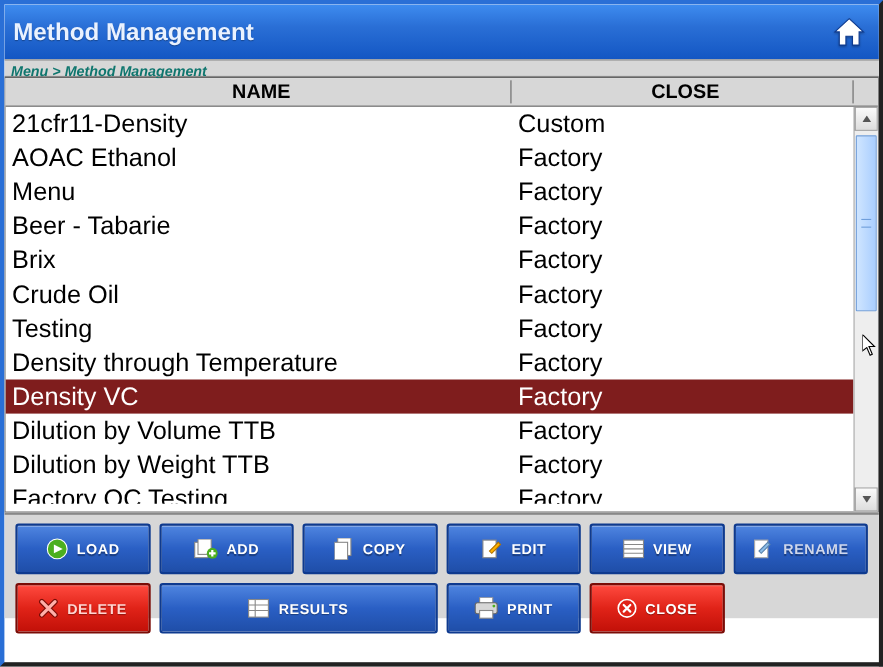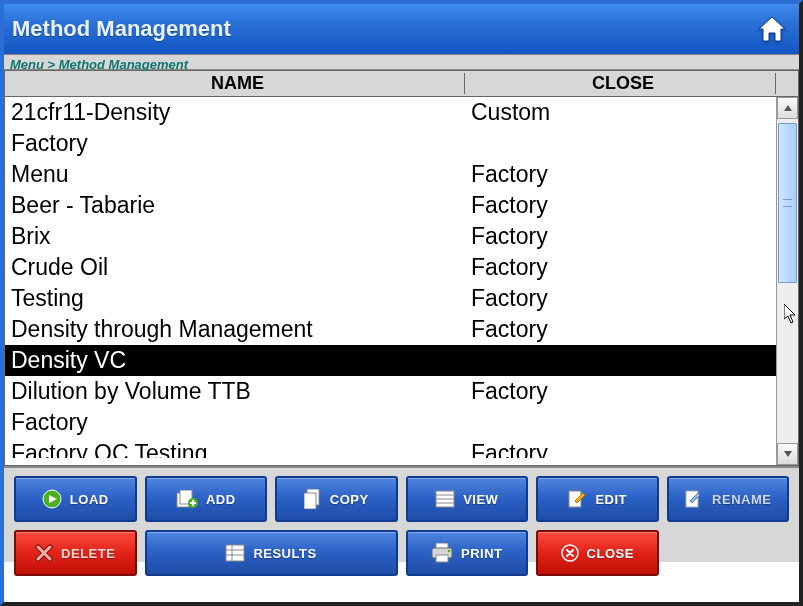--- a/index.html
+++ b/index.html
@@ -86,21 +86,21 @@
     overflow: hidden;
   }
   .row {
     display: flex;
     font-size: 23px;
     line-height: 31px;
     height: 31px;
     color: #000;
     cursor: default;
   }
-  .row.selected { background: #000000; color: #fff; flex-direction: column; }
+  .row.selected { background: #7f1d1d; color: #fff; }
   .row .col-name { border-right: none; overflow:hidden; white-space:nowrap;}
   .row .col-type { border-right: none; overflow:hidden; white-space:nowrap;}
   .row.partial { height: 20px; overflow: hidden; }
   
   .scrollbar {
     flex: 0 0 22px;
     background: #eee;
     border-left: 1px solid #999;
     display: flex;
     flex-direction: column;
@@ -185,20 +185,21 @@
     <div class="col-type">CLOSE</div>
     <div class="scroll-col"></div>
   </div>
   <div class="tbody-wrap">
     <div class="tbody" id="tbody">
         <div class="row">
           <div class="col-name">21cfr11-Density</div>
           <div class="col-type">Custom</div>
         </div>
         <div class="row">
+          <div class="col-name">AOAC Ethanol</div>
           <div class="col-type">Factory</div>
         </div>
         <div class="row">
           <div class="col-name">Menu</div>
           <div class="col-type">Factory</div>
         </div>
         <div class="row">
           <div class="col-name">Beer - Tabarie</div>
           <div class="col-type">Factory</div>
         </div>
@@ -208,32 +209,33 @@
         </div>
         <div class="row">
           <div class="col-name">Crude Oil</div>
           <div class="col-type">Factory</div>
         </div>
         <div class="row">
           <div class="col-name">Testing</div>
           <div class="col-type">Factory</div>
         </div>
         <div class="row">
-          <div class="col-name">Density through Management</div>
+          <div class="col-name">Density through Temperature</div>
           <div class="col-type">Factory</div>
         </div>
         <div class="row selected">
           <div class="col-name">Density VC</div>
           <div class="col-type">Factory</div>
         </div>
         <div class="row">
           <div class="col-name">Dilution by Volume TTB</div>
           <div class="col-type">Factory</div>
         </div>
         <div class="row">
+          <div class="col-name">Dilution by Weight TTB</div>
           <div class="col-type">Factory</div>
         </div>
         <div class="row partial">
           <div class="col-name">Factory QC Testing</div>
           <div class="col-type">Factory</div>
         </div>
       </div>
     <div class="scrollbar">
       <div class="scroll-btn">
         <svg width="8" height="6" viewBox="0 0 8 6">
@@ -276,35 +278,35 @@
 
   <div class="btn">
     <svg width="18" height="20" viewBox="0 0 18 20">
       <rect x="3" y="0" width="12" height="16" fill="#fff" stroke="#888"></rect>
       <rect x="0" y="4" width="12" height="16" fill="#fff" stroke="#888"></rect>
     </svg>
     <span class="lbl">COPY</span>
   </div>
 
   <div class="btn">
+    <svg width="20" height="20" viewBox="0 0 20 20">
+      <rect x="2" y="2" width="12" height="16" fill="#fff" stroke="#888"></rect>
+      <path d="M10 14 L18 6 L16 4 L8 12 Z" fill="#ffb300" stroke="#b37400"></path>
+    </svg>
+    <span class="lbl">EDIT</span>
+  </div>
+
+  <div class="btn">
     <svg width="20" height="18" viewBox="0 0 20 18">
       <rect x="1" y="1" width="18" height="16" fill="#fff" stroke="#888"></rect>
       <line x1="1" y1="5" x2="19" y2="5" stroke="#888"></line>
       <line x1="1" y1="9" x2="19" y2="9" stroke="#888"></line>
       <line x1="1" y1="13" x2="19" y2="13" stroke="#888"></line>
     </svg>
     <span class="lbl">VIEW</span>
-  </div>
-
-  <div class="btn">
-    <svg width="20" height="20" viewBox="0 0 20 20">
-      <rect x="2" y="2" width="12" height="16" fill="#fff" stroke="#888"></rect>
-      <path d="M10 14 L18 6 L16 4 L8 12 Z" fill="#ffb300" stroke="#b37400"></path>
-    </svg>
-    <span class="lbl">EDIT</span>
   </div>
 
   <div class="btn dim">
     <svg width="20" height="20" viewBox="0 0 20 20">
       <rect x="2" y="2" width="12" height="16" fill="#fff" stroke="#aaa"></rect>
       <path d="M8 14 L16 6 L14 4 L6 12 Z" fill="#8dbde8" stroke="#5a84ad"></path>
     </svg>
     <span class="lbl">RENAME</span>
   </div>
 

